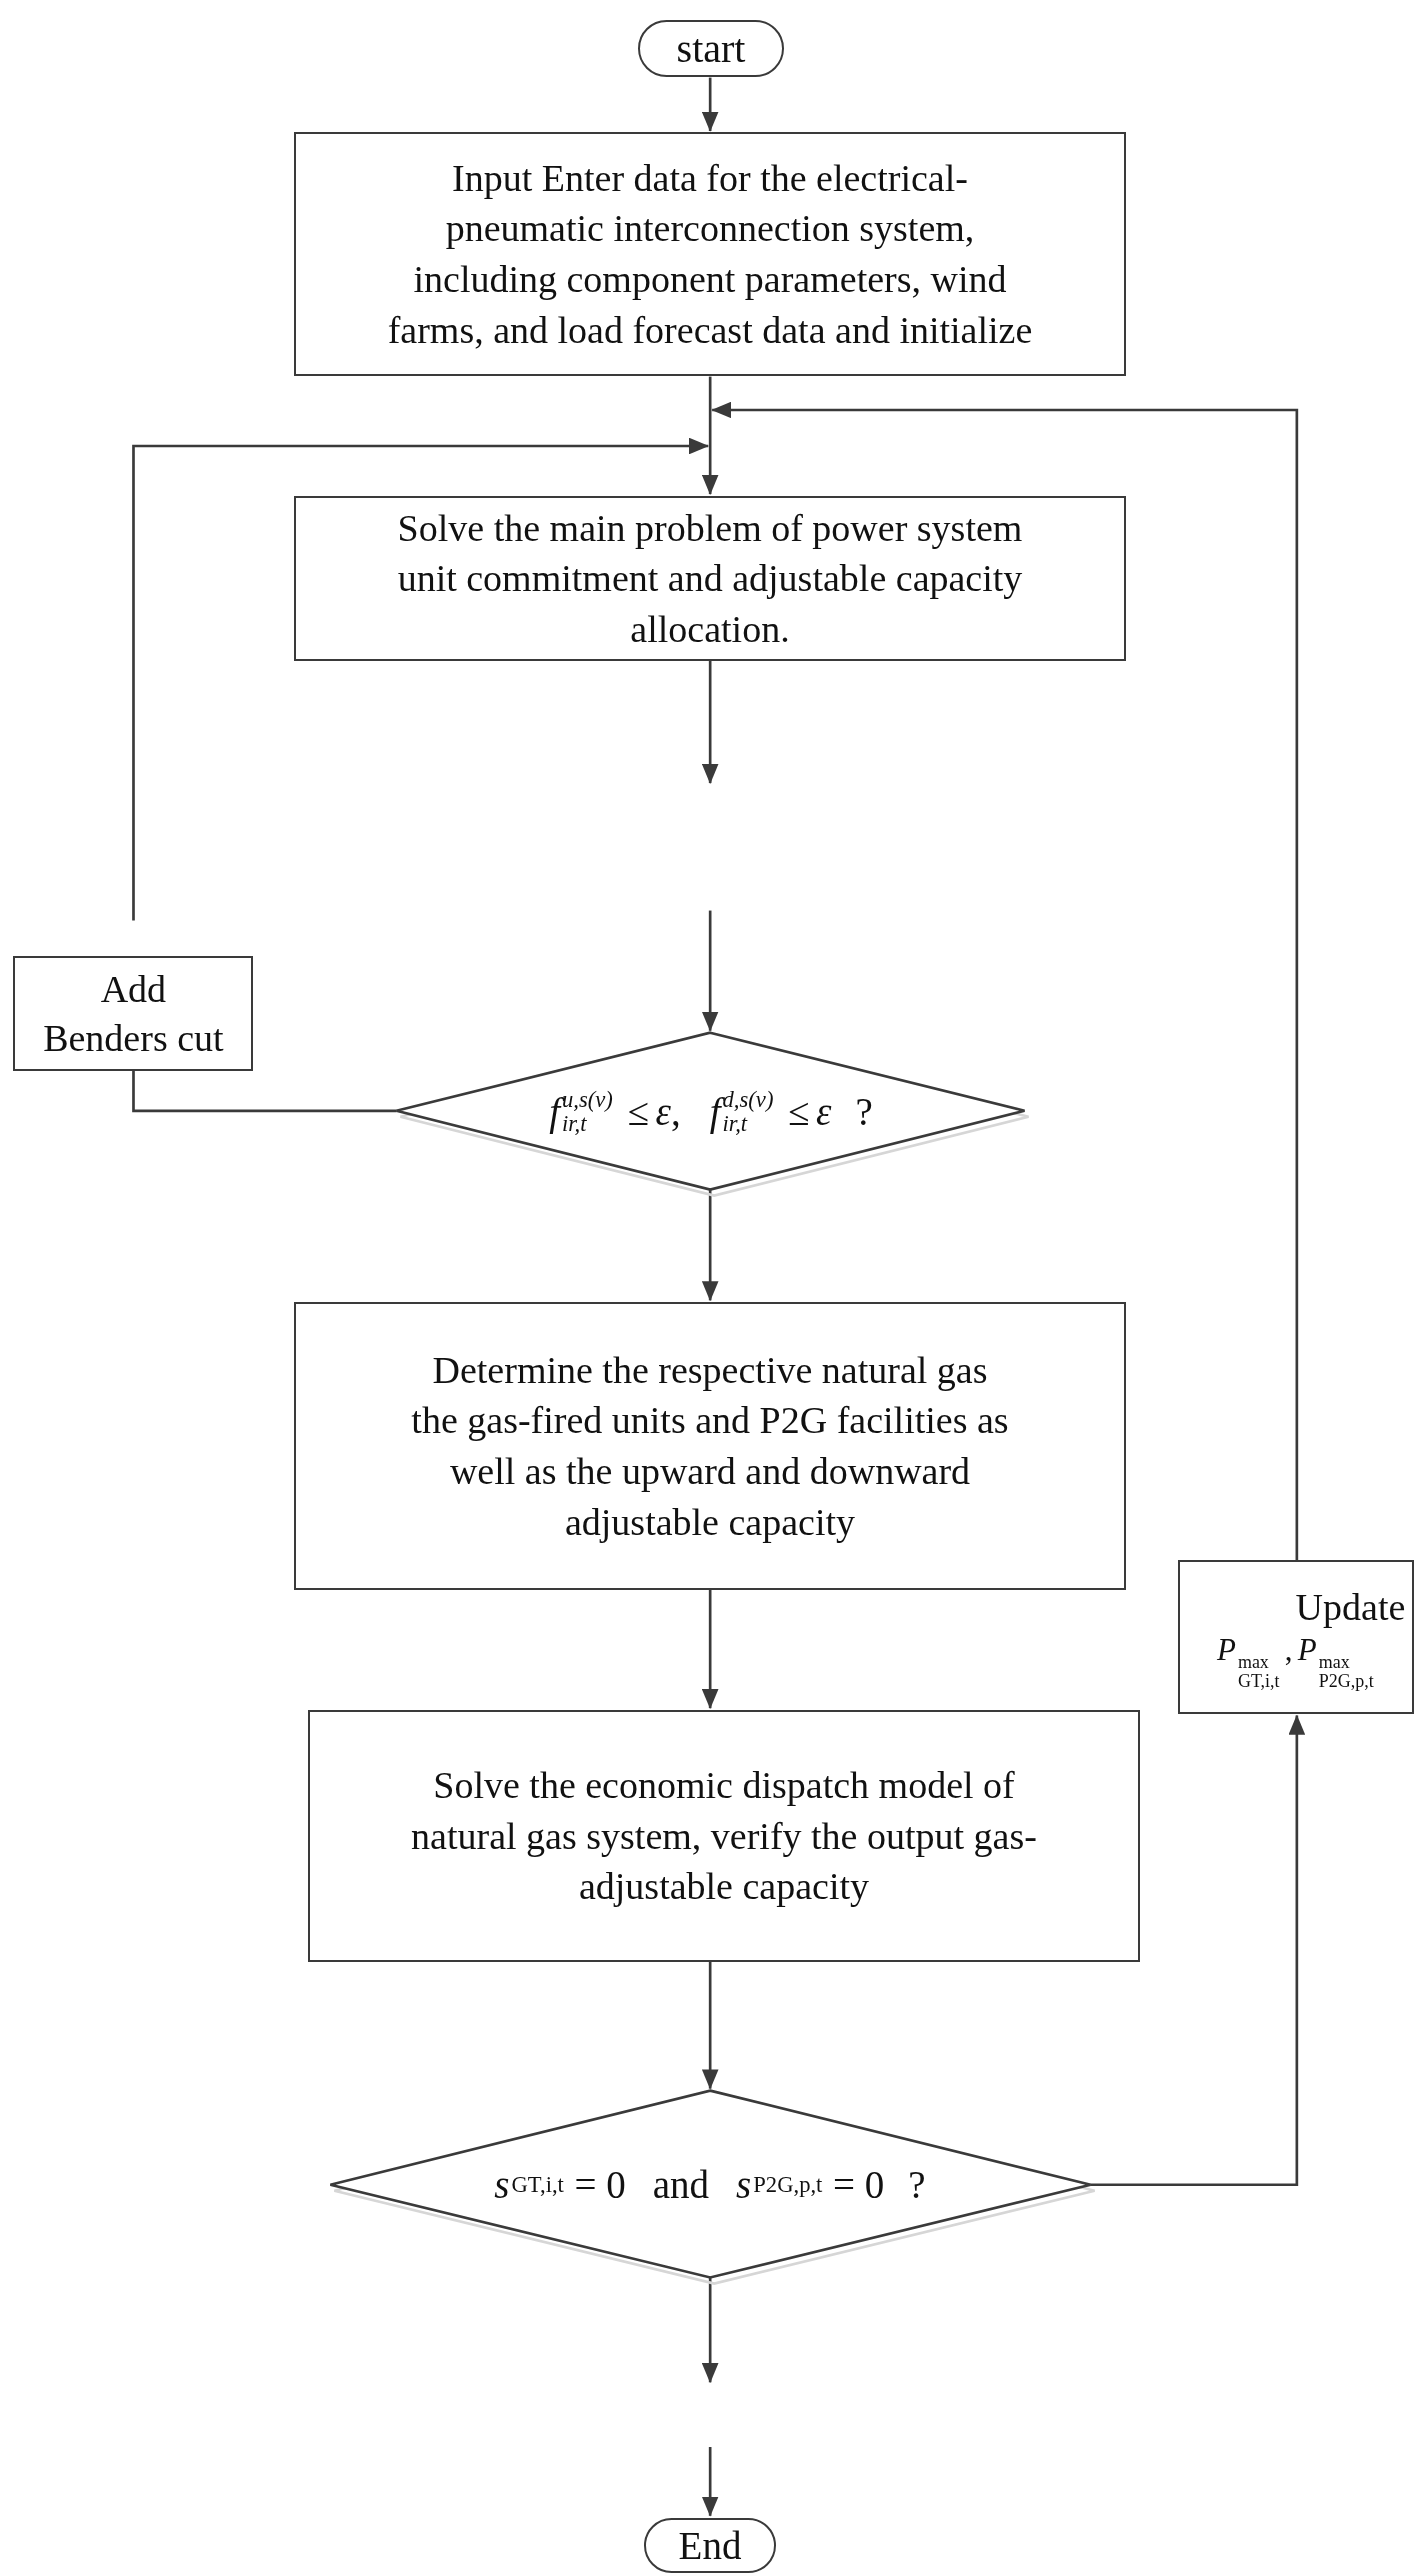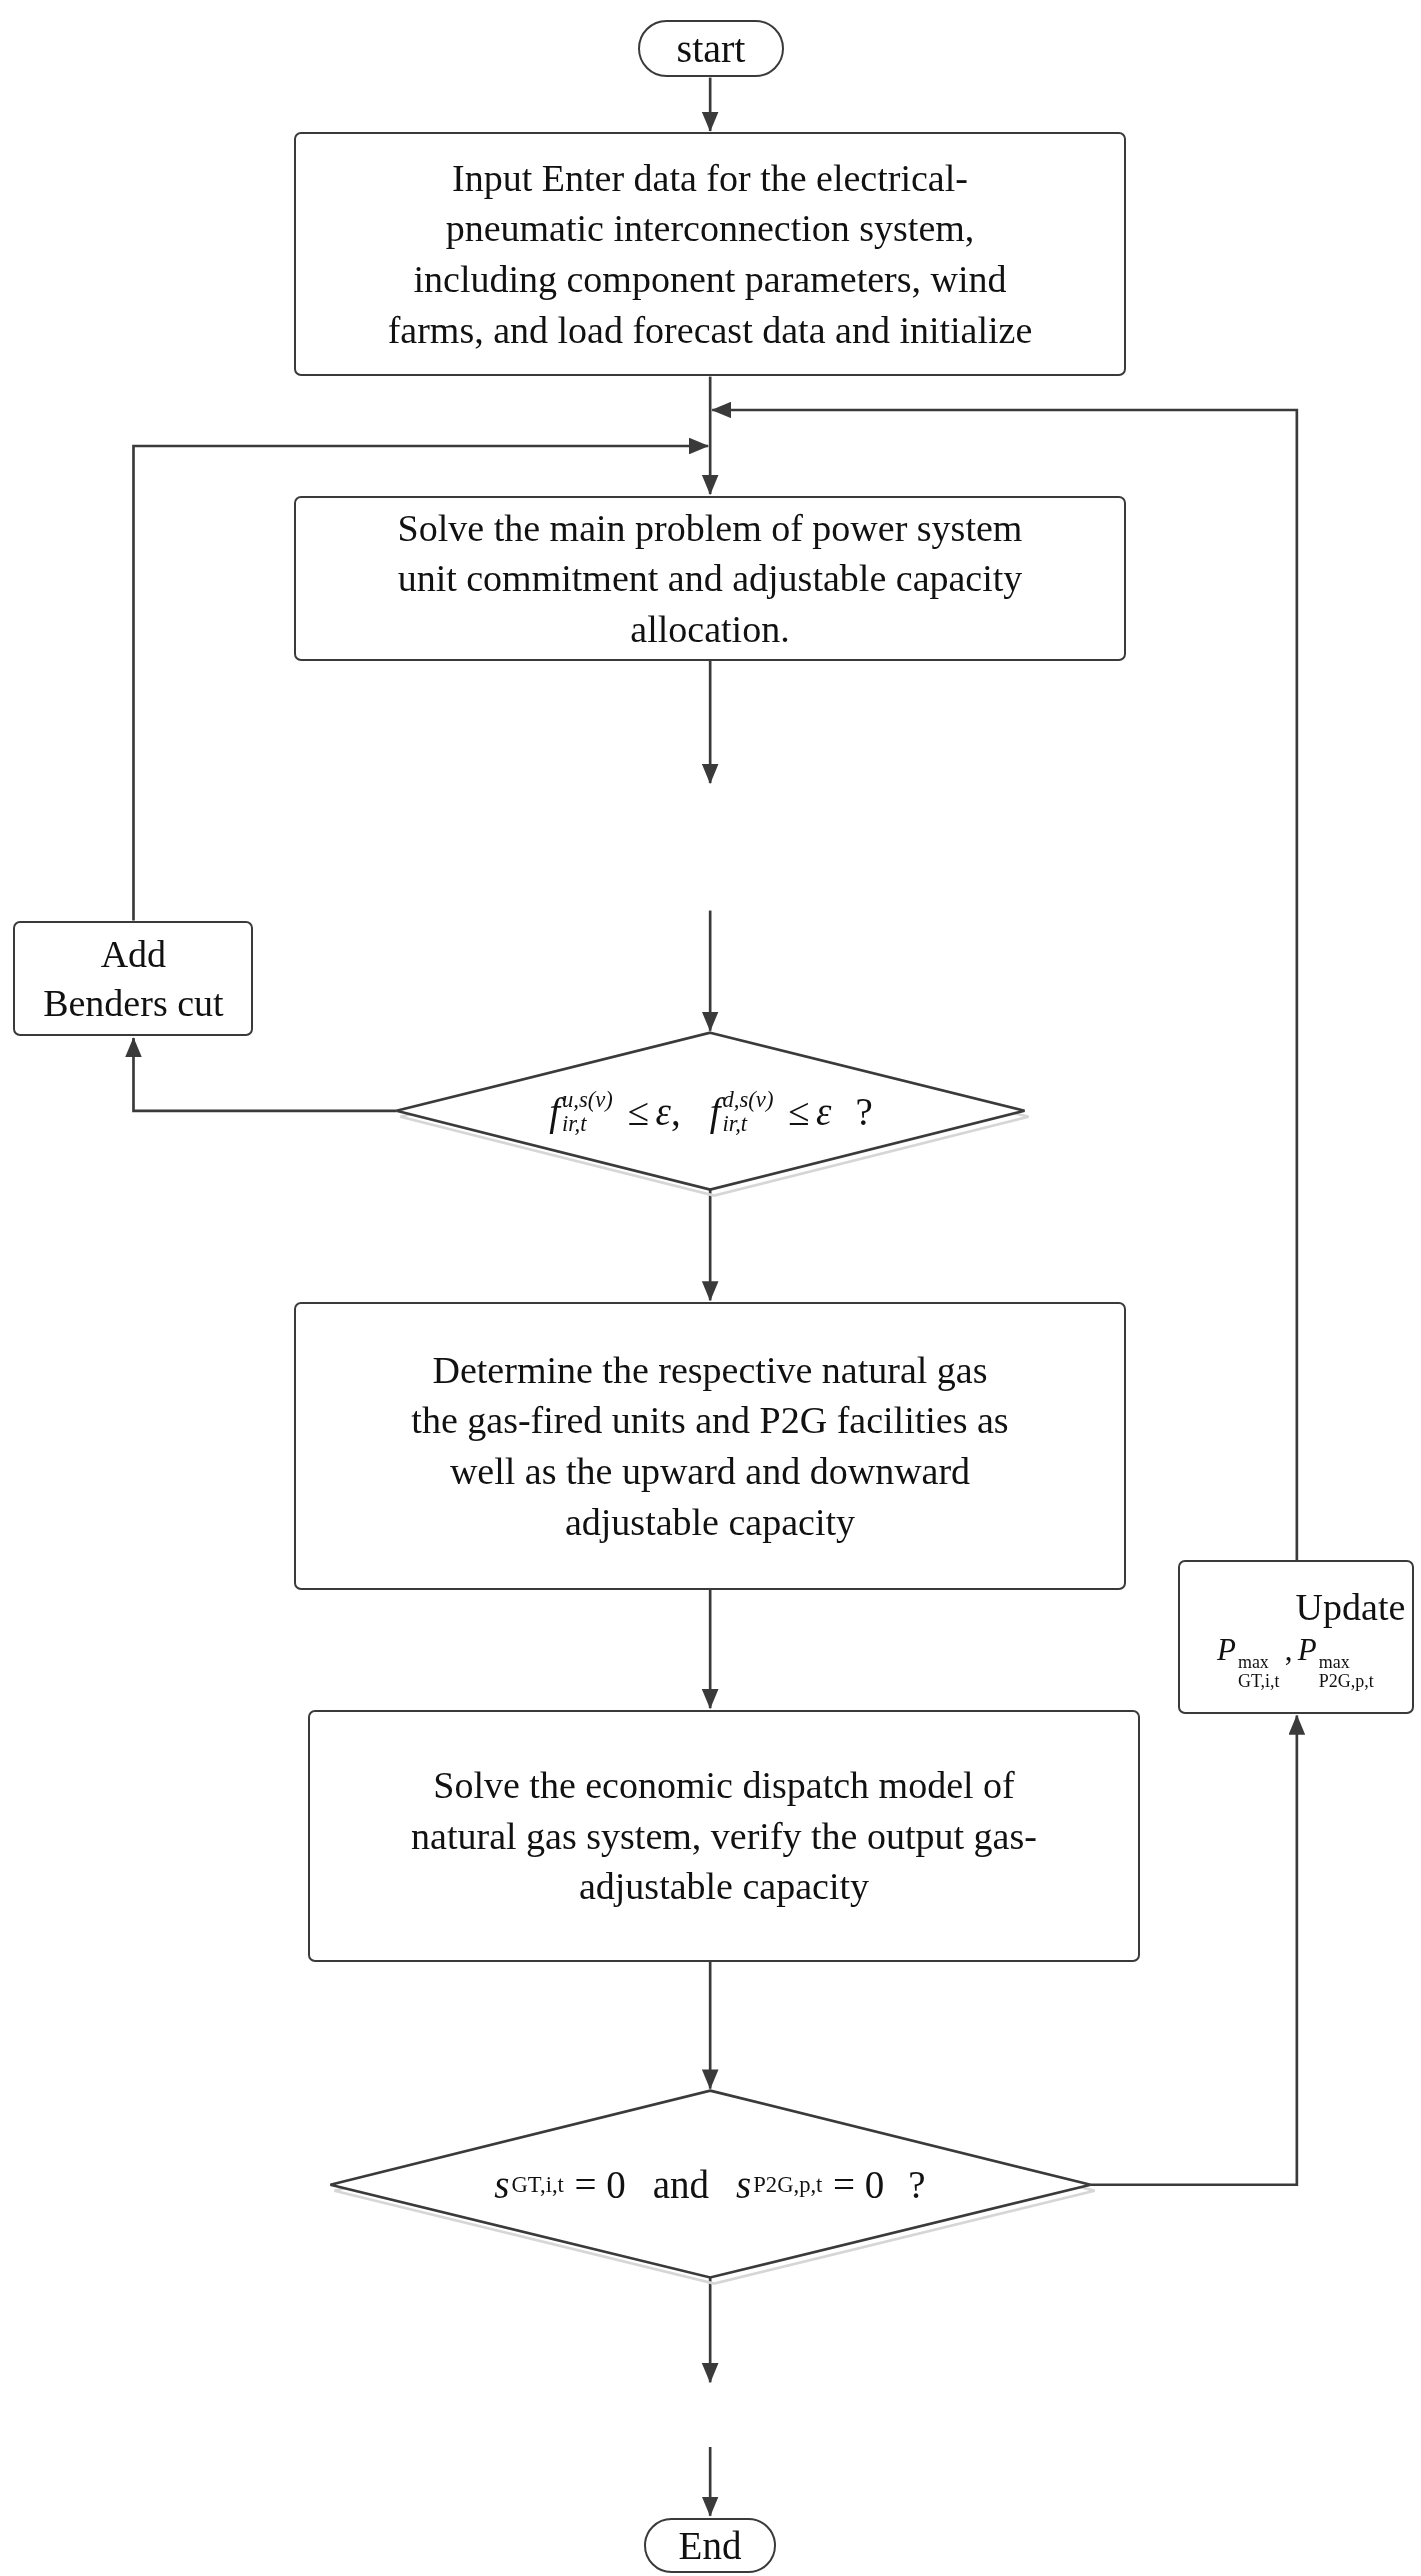--- a/index.html
+++ b/index.html
@@ -18,21 +18,20 @@
     width: 1421px; height: 2576px;
   }
   .node {
     position: absolute;
     display: flex;
     align-items: center;
     justify-content: center;
     text-align: center;
     box-sizing: border-box;
     background: #ffffff;
-    border-radius: 7px;
   }
   .box {
     border: 2.7px solid #3a3a3a;
     flex-direction: column;
     font-size: 38px;
     line-height: 1.33;
     padding: 5.3px 9.3px;
   }
   .terminal {
     border: 2.7px solid #3a3a3a;
@@ -130,21 +129,21 @@
     <span class="line">farms, and load forecast data and initialize</span>
   </div>
 
   <div class="node box" style="left:294px; top:496px; width:832px; height:165px;">
     <span class="line">Solve the main problem of power system</span>
     <span class="line">unit commitment and adjustable capacity</span>
     <span class="line">allocation.</span>
   </div>
 
 
-  <div class="node box" style="left:13.4px; top:921px; width:240px; height:115px; line-height:1.28;">
+  <div class="node box" style="left:13.4px; top:956px; width:240px; height:115px; line-height:1.28;">
     <span class="line">Add</span>
     <span class="line">Benders cut</span>
   </div>
 
   <div class="diamond-label math" style="left:397px; top:1033px; width:628px; height:157px;">
     <i>f</i>
       <span class="supsub">
         <span class="sup">u,s(v)</span>
         <span class="sub">ir,t</span>
       </span>

